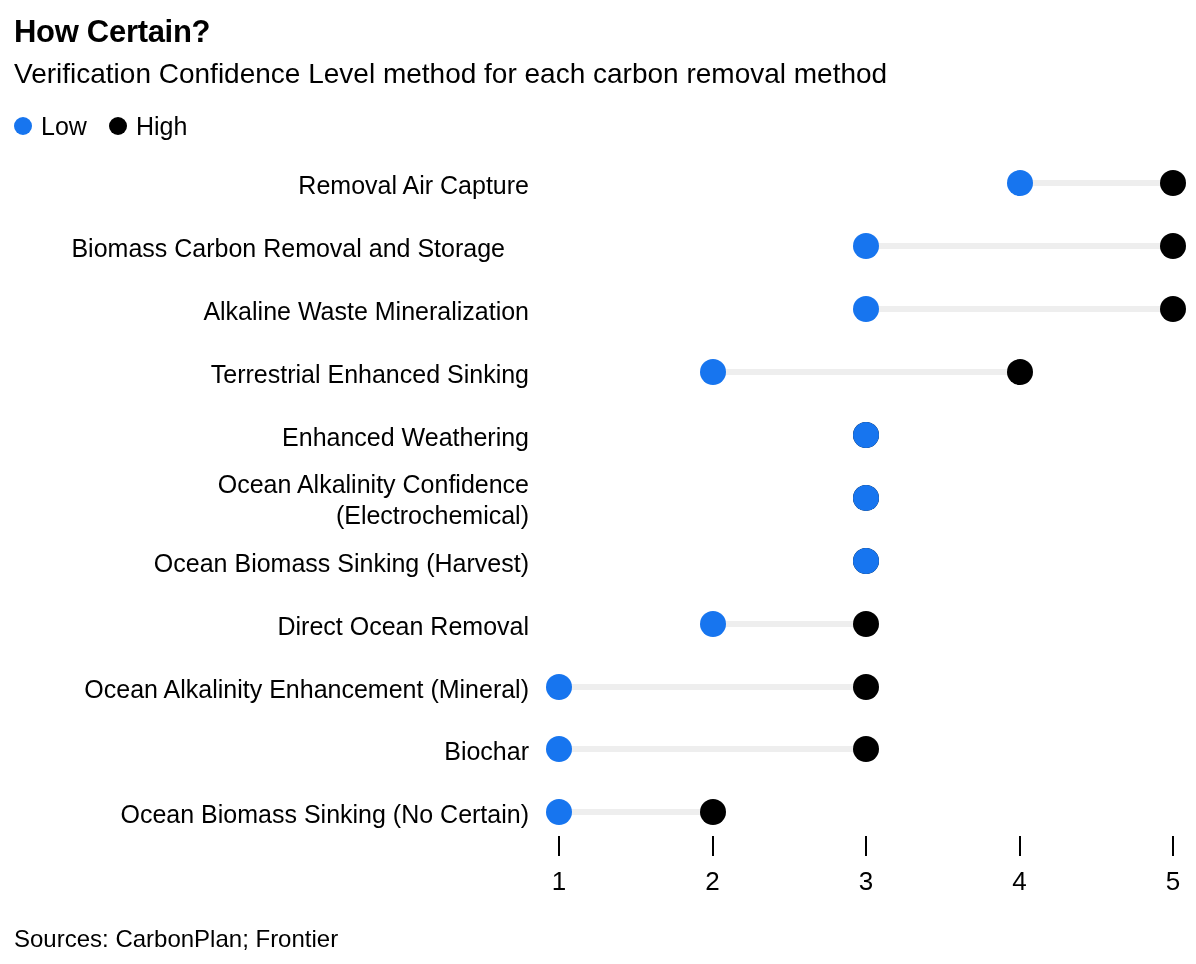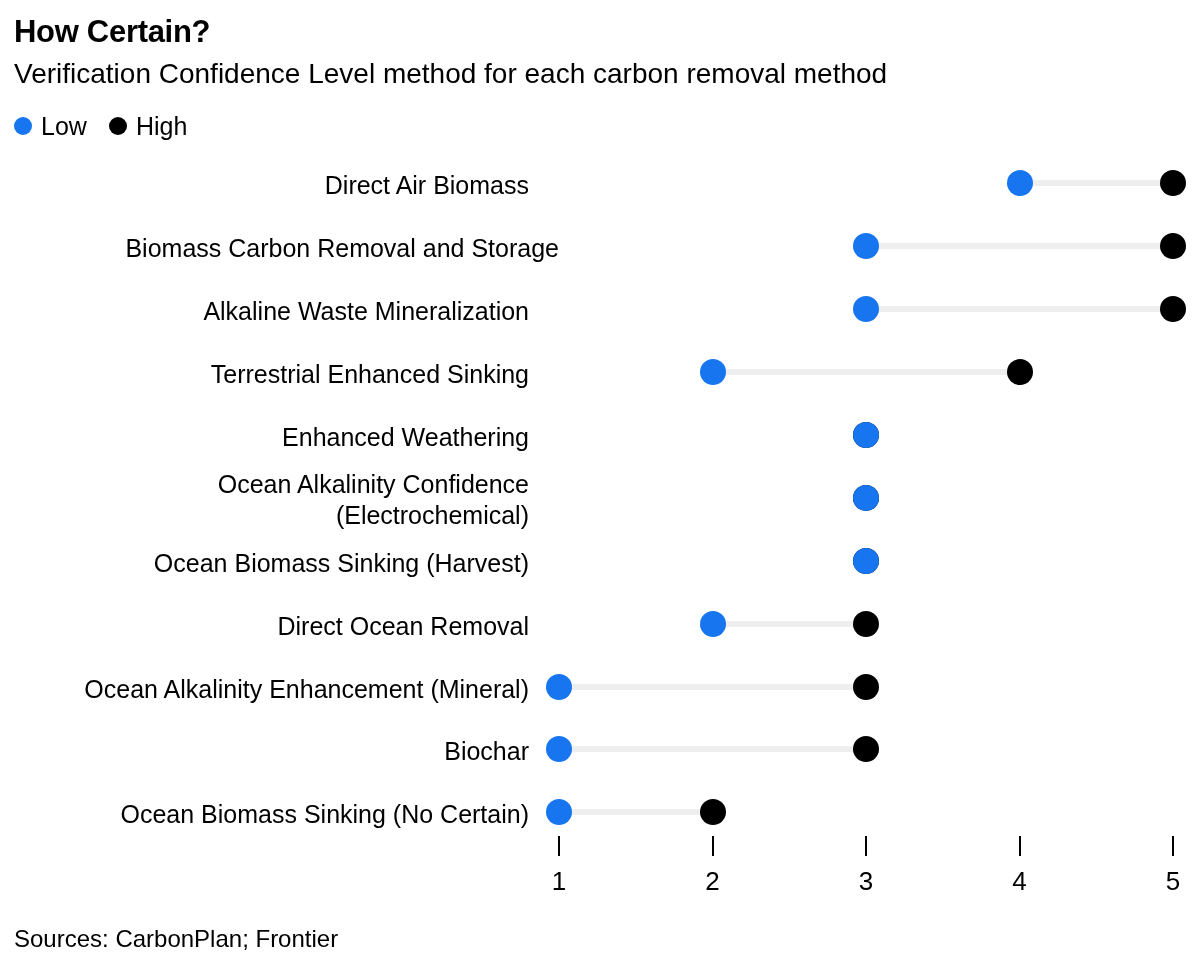--- a/index.html
+++ b/index.html
@@ -157,27 +157,27 @@
       <span class="legend-label">Low</span>
     </div>
     <div class="legend-item">
       <span class="legend-swatch" style="background: rgb(0, 0, 0);"></span>
       <span class="legend-label">High</span>
     </div>
   </div>
 
 <div id="plot">
     <div class="row" style="top: 183px;">
-      <div class="row-label" style="right: 667px; top: -13.5px;">Direct Air Biomass</div>
+      <div class="row-label" style="right: 667px; top: -13.5px;">Removal Air Capture</div>
       <div class="connector" style="left: 1019.5px; width: 153.5px; background: rgb(238, 238, 238);"></div>
       <div class="dot dot-high" style="left: 1173px; background: rgb(0, 0, 0);"></div>
       <div class="dot dot-low" style="left: 1019.5px; background: rgb(23, 117, 239);"></div>
     </div>
     <div class="row" style="top: 246px;">
-      <div class="row-label" style="right: 637px; top: -13.5px; text-align: right;">Biomass Carbon Removal and Storage</div>
+      <div class="row-label" style="right: 691px; top: -13.5px; text-align: right;">Biomass Carbon Removal and Storage</div>
       <div class="connector" style="left: 866px; width: 307px; background: rgb(238, 238, 238);"></div>
       <div class="dot dot-high" style="left: 1173px; background: rgb(0, 0, 0);"></div>
       <div class="dot dot-low" style="left: 866px; background: rgb(23, 117, 239);"></div>
     </div>
     <div class="row" style="top: 309px;">
       <div class="row-label" style="right: 667px; top: -13.5px; text-align: right;">Alkaline Waste Mineralization</div>
       <div class="connector" style="left: 866px; width: 307px; background: rgb(238, 238, 238);"></div>
       <div class="dot dot-high" style="left: 1173px; background: rgb(0, 0, 0);"></div>
       <div class="dot dot-low" style="left: 866px; background: rgb(23, 117, 239);"></div>
     </div>

